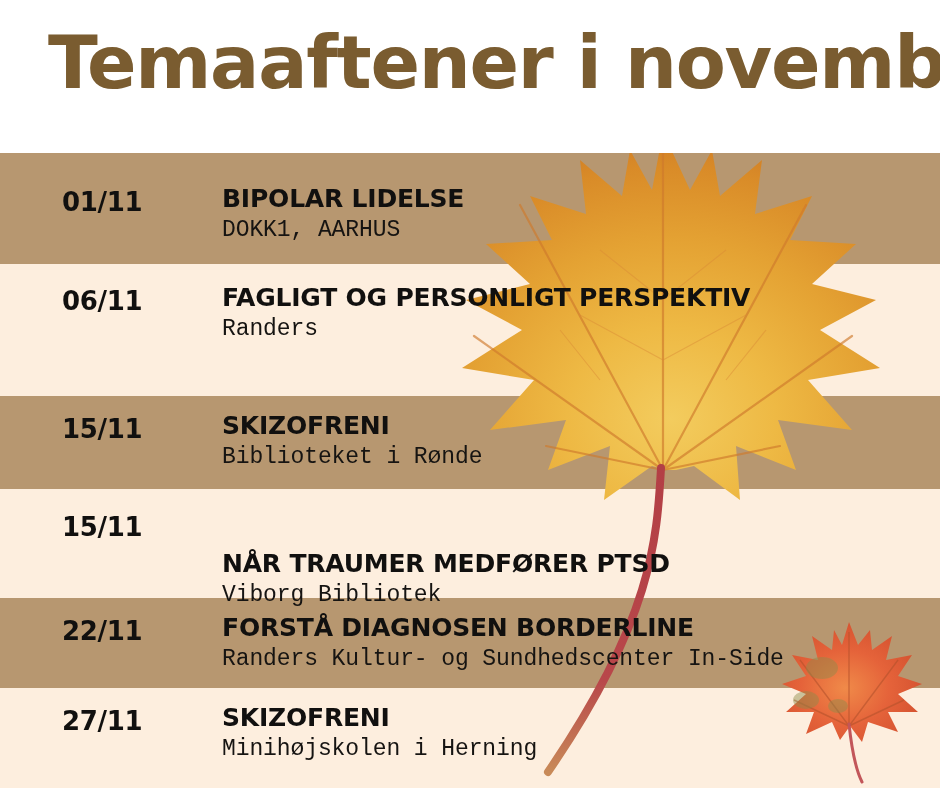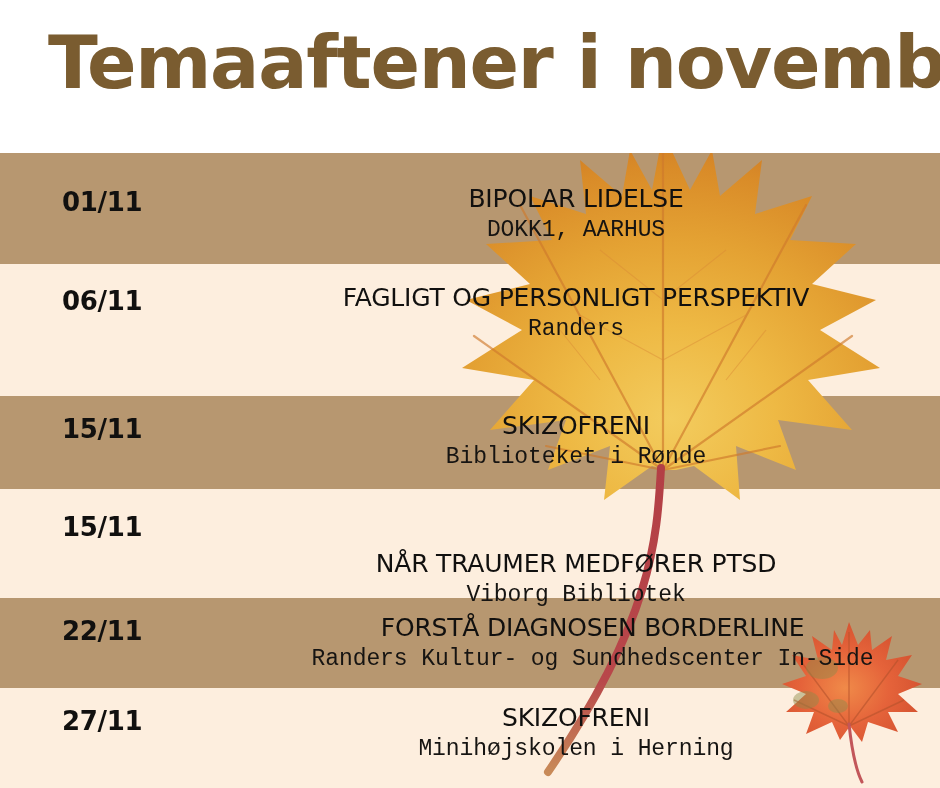--- a/index.html
+++ b/index.html
@@ -62,40 +62,39 @@
   #rows-layer {
     position: absolute;
     left: 0; top: 0;
     width: 940px; height: 788px;
     z-index: 4;
   }
   .row {
     position: absolute;
     left: 0;
     width: 940px;
-    text-align: center;
   }
   .row-date {
     position: absolute;
     left: 62px;
     font-family: "DejaVu Sans", sans-serif;
     font-weight: 700;
     font-size: 26px;
     color: #11100f;
     letter-spacing: -0.3px;
     white-space: nowrap;
   }
   .row-body {
     position: absolute;
     left: 222px;
     right: 10px;
   }
   .row-title {
     font-family: "DejaVu Sans", sans-serif;
-    font-weight: 400;
+    font-weight: 700;
     font-size: 25px;
     line-height: 33px;
     color: #11100f;
     letter-spacing: -0.2px;
     white-space: nowrap;
   }
   .row-venue {
     font-family: Liberation Mono, monospace;
     font-weight: 400;
     font-size: 23px;

